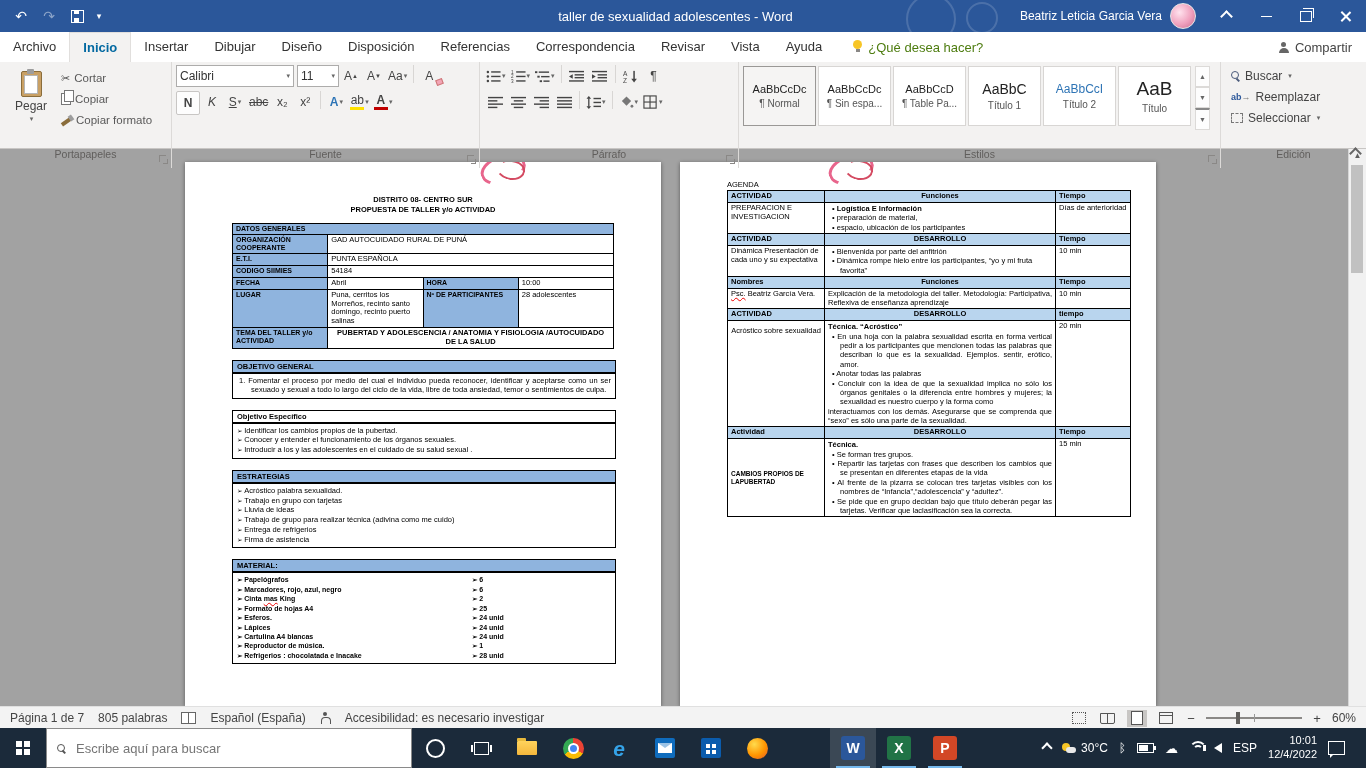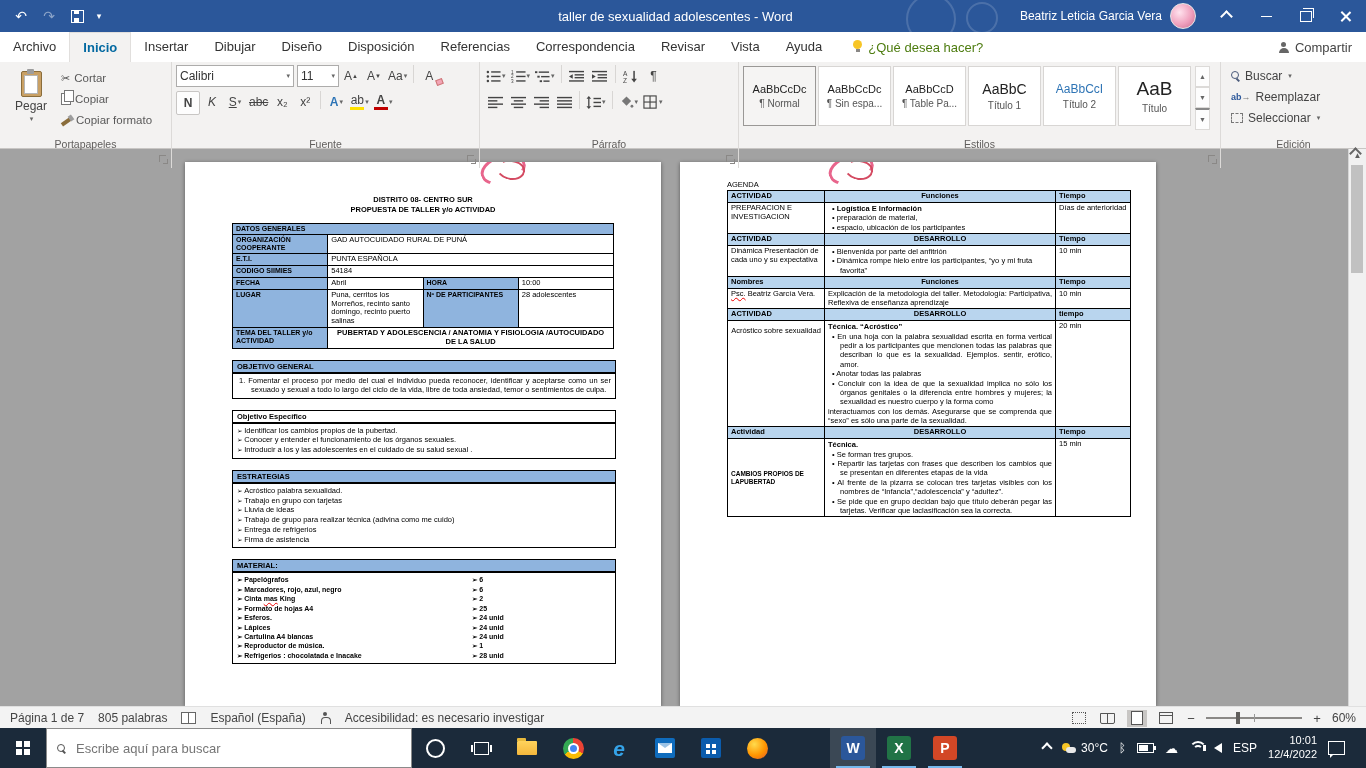--- a/index.html
+++ b/index.html
@@ -39,21 +39,21 @@
   .bulb{width:9px;height:9px;background:#f7c526;border-radius:50%;position:relative;display:inline-block;}
   .bulb::after{content:"";position:absolute;left:2.5px;bottom:-3px;width:4px;height:3px;background:#8a8886;}
   .share{margin-left:auto;margin-right:14px;display:flex;align-items:center;gap:6px;color:#444;}
   .person-ic{width:10px;height:10px;position:relative;display:inline-block;}
   .person-ic::before{content:"";position:absolute;left:2.5px;top:0;width:5px;height:5px;border-radius:50%;background:#666;}
   .person-ic::after{content:"";position:absolute;left:0;bottom:-1px;width:10px;height:5px;border-radius:5px 5px 0 0;background:#666;}
 
   
   .ribbon{position:absolute;top:62px;left:0;width:100%;height:86px;background:#f3f2f1;border-bottom:1px solid #c8c6c4;display:flex;z-index:4;}
   .group{position:relative;height:100%;border-right:1px solid #dcdad8;padding:3px 4px 17px;}
-  .glabel{position:absolute;bottom:18px;left:0;right:0;text-align:center;font-size:10.5px;color:#605e5c;}
+  .glabel{position:absolute;bottom:8px;left:0;right:0;text-align:center;font-size:10.5px;color:#605e5c;}
   .dlg{position:absolute;right:3px;bottom:4px;width:9px;height:9px;}
   .dlg::before{content:"";position:absolute;left:0;top:0;width:6px;height:6px;border-left:1px solid #8a8886;border-top:1px solid #8a8886;}
   .dlg::after{content:"";position:absolute;right:0;bottom:0;width:4px;height:4px;border-right:1.5px solid #8a8886;border-bottom:1.5px solid #8a8886;}
   .rrow{display:flex;align-items:flex-start;height:26px;gap:1px;}
   .rbtn{min-width:18px;height:22px;padding:0 2px;display:inline-flex;align-items:center;justify-content:center;font-size:12px;color:#444;border-radius:2px;}
   .dd{font-style:normal;font-size:7px;color:#666;margin-left:1px;}
   .vsep{width:1px;height:18px;background:#d8d6d4;margin:0 3px;}
 
   .g-clip{width:163px;display:flex;}
   .paste-btn{width:54px;height:64px;display:flex;flex-direction:column;align-items:center;justify-content:center;gap:2px;font-size:12px;color:#444;}

